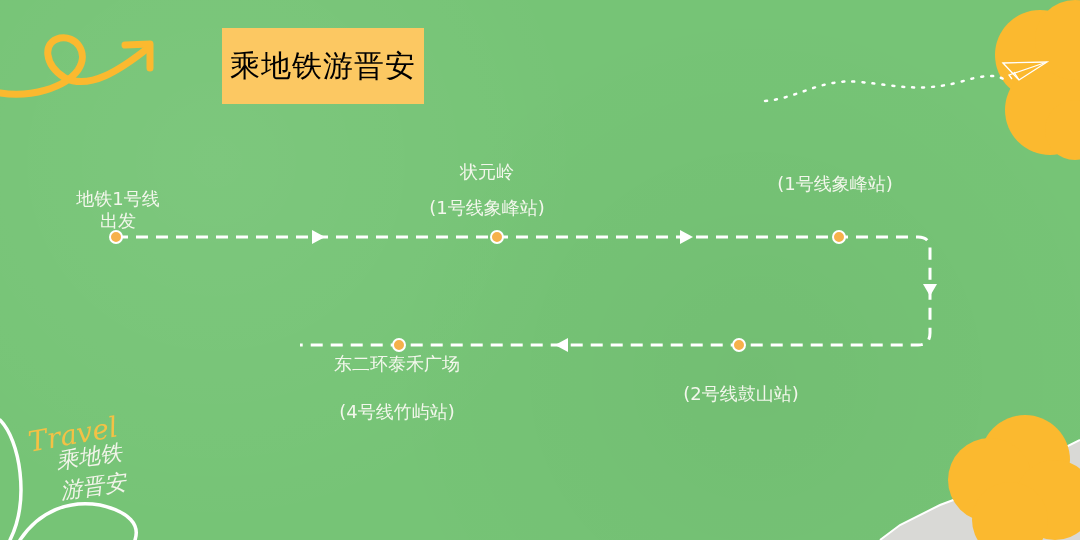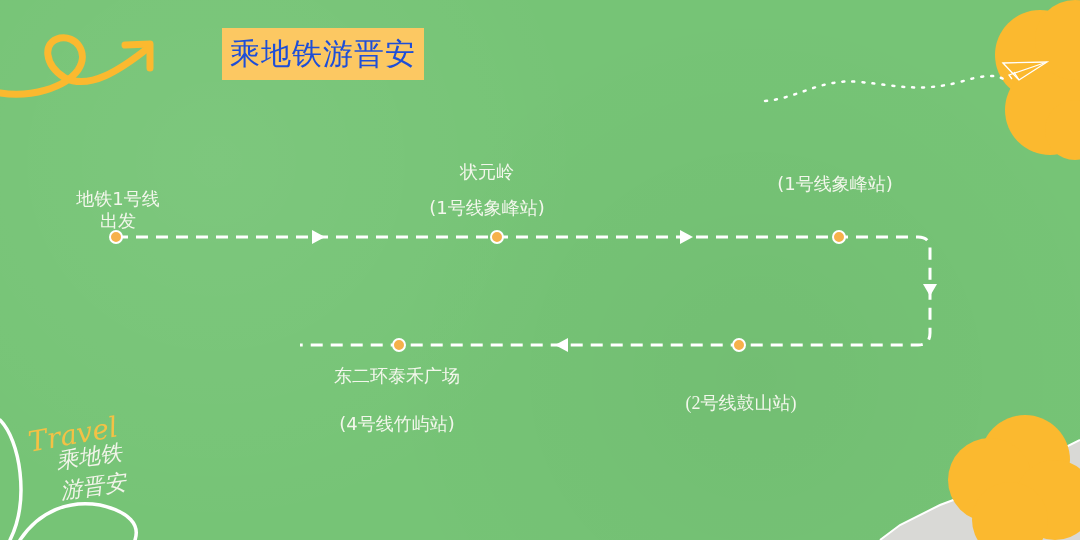--- a/index.html
+++ b/index.html
@@ -6,22 +6,22 @@
   body { width:1080px; height:540px; overflow:hidden; }
   .stage {
     position:relative; width:1080px; height:540px; overflow:hidden;
     background:#76c476;
     background-image:
       radial-gradient(circle at 20% 30%, rgba(255,255,255,0.05), transparent 40%),
       radial-gradient(circle at 70% 70%, rgba(0,0,0,0.03), transparent 45%);
     font-family:"DejaVu Sans", "Liberation Sans", sans-serif;
   }
   .title-line {
-    position:absolute; background:#fcc862; color:#1d4ed8;
-    font-size:30px; line-height:44px; padding:4px 8px; letter-spacing:1px;
+    position:absolute; background:#fcc862; color:#000000;
+    font-size:30px; line-height:44px; padding:16px 8px; letter-spacing:1px;
   }
   .t1 { left:222px; top:28px; }
   .t2 { left:324px; top:84px; }
   .label {
     position:absolute; color:#f3f7ec; font-size:18px; text-align:center;
     white-space:nowrap; transform:translateX(-50%);
   }
   svg { position:absolute; left:0; top:0; }
   .travel-text {
     position:absolute; color:#f2f4ea; font-size:22px; line-height:30px;
@@ -101,24 +101,24 @@
   <div class="label" style="left:487px; top:160px;">
     <div>状元岭</div>
     <div style="margin-top:12px;">(1号线象峰站)</div>
   </div>
 
   <div class="label" style="left:835px; top:160px;">
     <div style="margin-top:12px;">(1号线象峰站)</div>
   </div>
 
   <div class="label" style="left:741px; top:366px;">
-    <div style="margin-top:25px;font-family:Liberation Serif, serif;">(2号线鼓山站)</div>
+    <div style="margin-top:16px;">(2号线鼓山站)</div>
   </div>
 
-  <div class="label" style="left:397px; top:364px;">
+  <div class="label" style="left:397px; top:352px;">
     <div>东二环泰禾广场</div>
     <div style="margin-top:24px;">(4号线竹屿站)</div>
   </div>
 
   <div class="travel-script" style="left:28px; top:418px;">Travel</div>
   <div class="travel-text" style="left:58px; top:442px;">
     <div>乘地铁</div>
     <div>游晋安</div>
   </div>
 </div>

